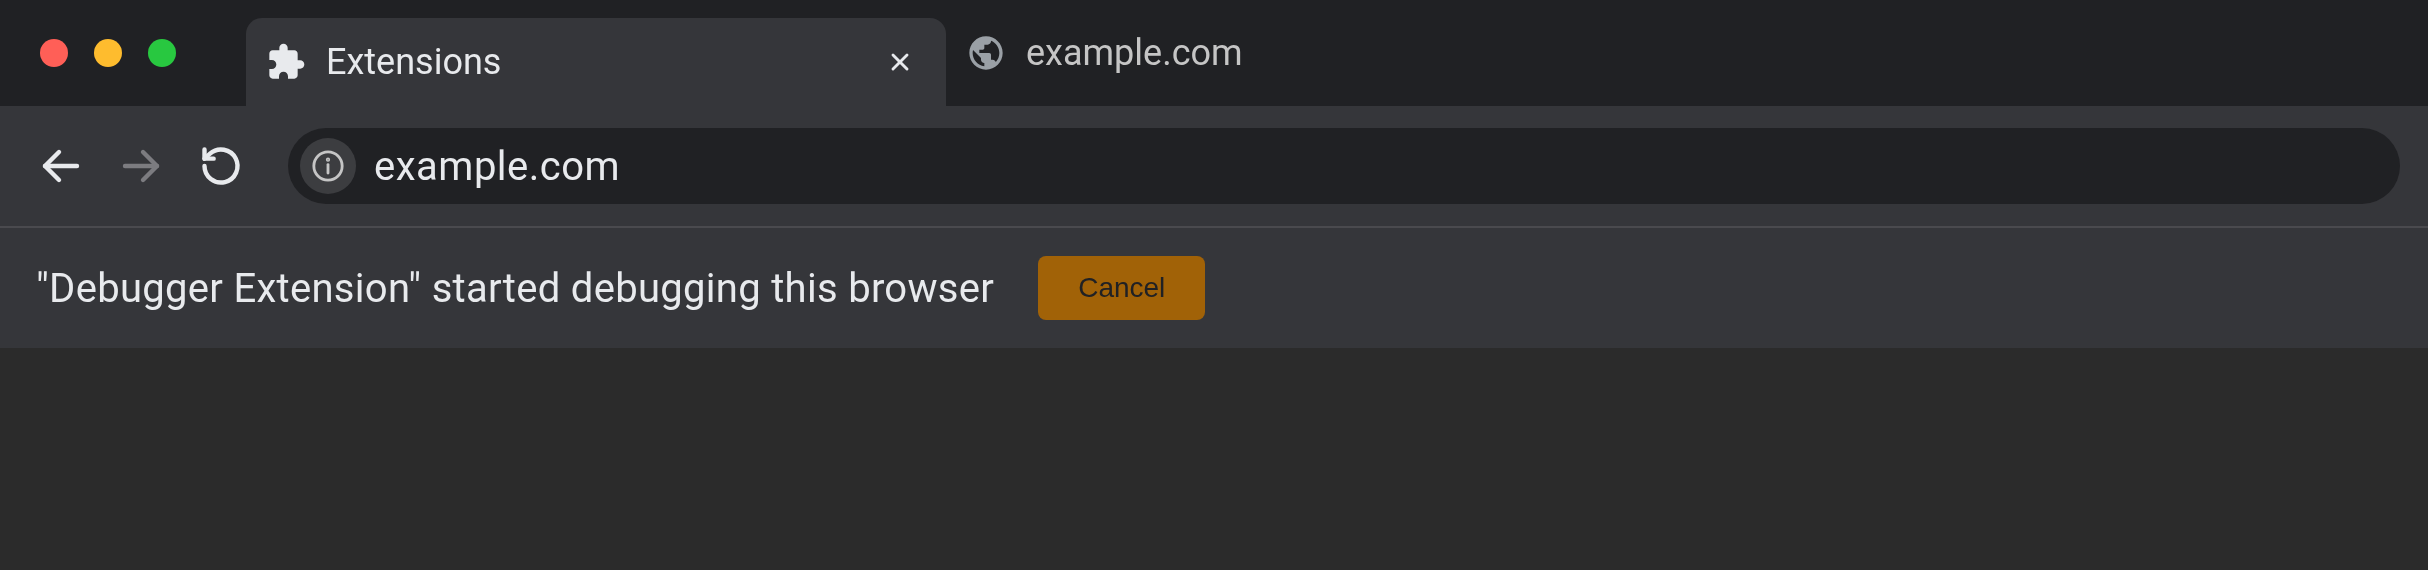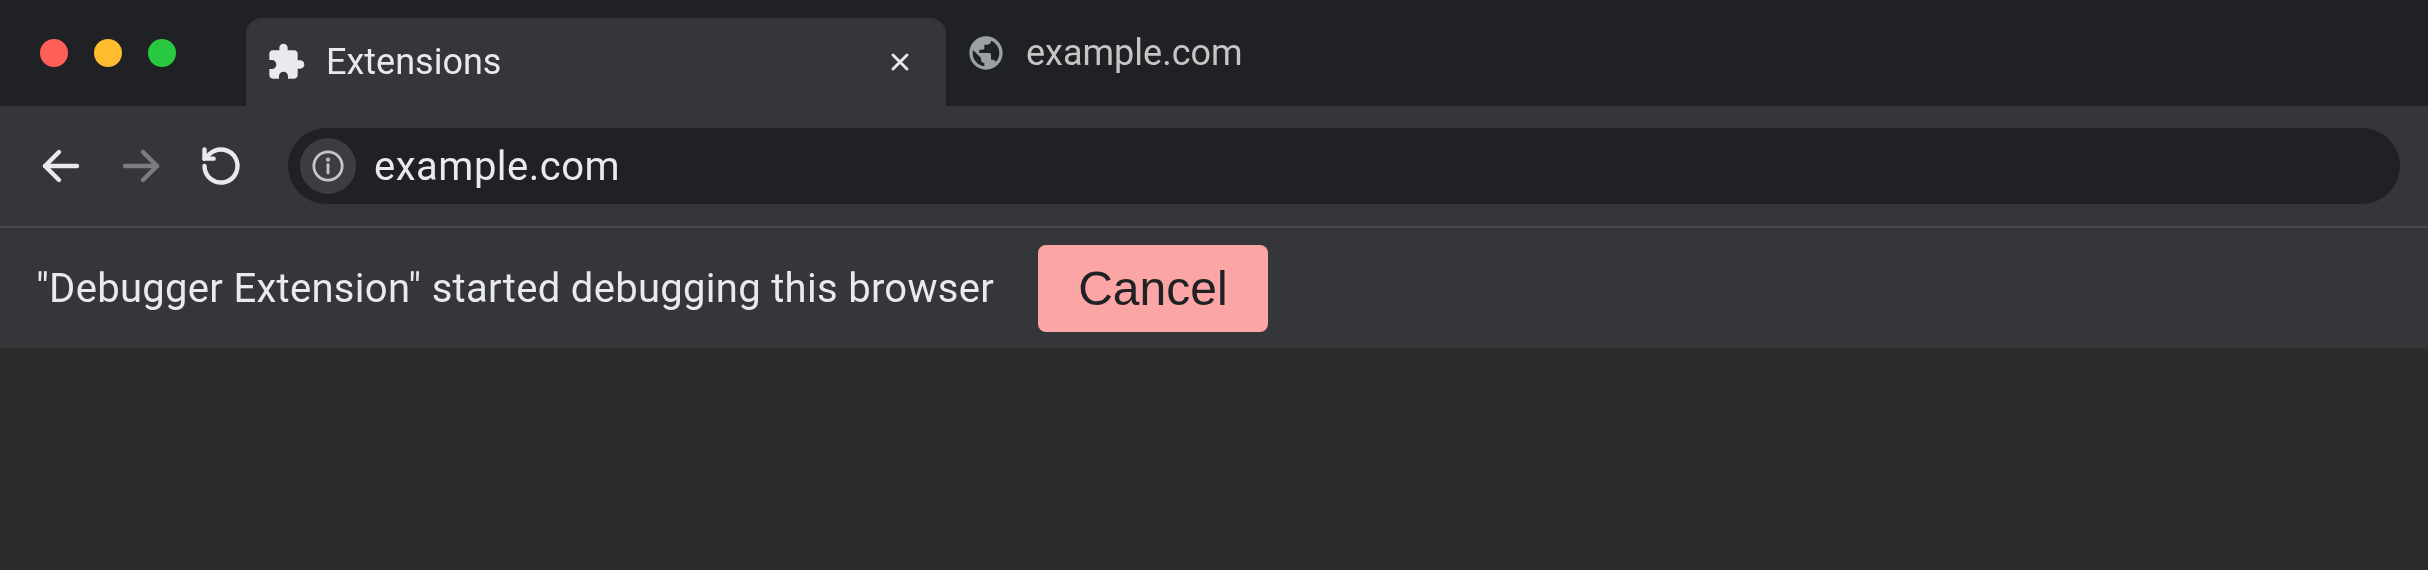--- a/index.html
+++ b/index.html
@@ -138,23 +138,23 @@
       align-items: center;
       padding: 0 36px;
       gap: 44px;
     }
     .infobar-text {
       color: #e8eaed;
       font-size: 40px;
       letter-spacing: 0.3px;
     }
     .cancel-btn {
-      background: #fca5a5;
+      background: #a16207;
       color: #202124;
-      font-size: 48px;
+      font-size: 28px;
       font-weight: 500;
       padding: 16px 40px;
       border: none;
       border-radius: 8px;
       cursor: pointer;
     }
     .content-area {
       height: calc(570px - 106px - 122px - 120px);
       background: #2b2b2b;
     }

